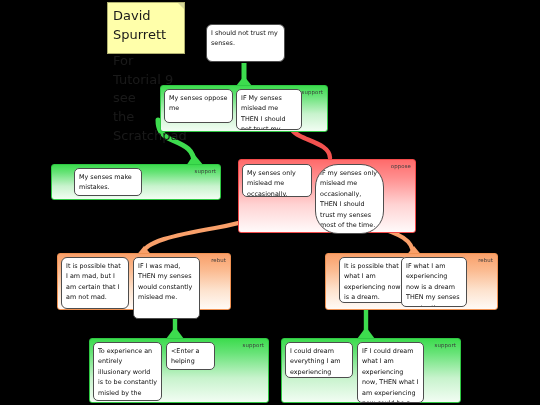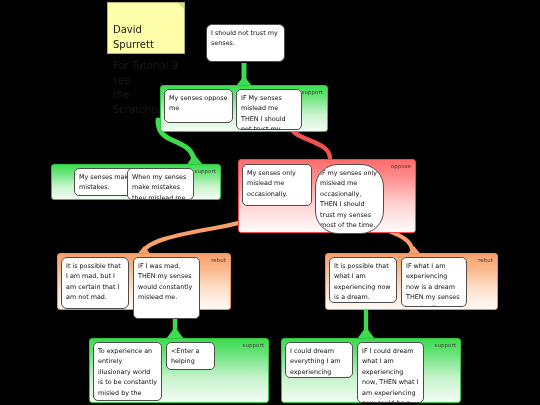--- a/index.html
+++ b/index.html
@@ -23,22 +23,22 @@
     height: 405px;
     pointer-events: none;
   }
 
   
   .sticky {
     position: absolute;
     background: #ffffaa;
     border: 1px solid #b0b070;
     box-sizing: border-box;
-    padding: 20px 5px;
-    font-size: 10px;
+    padding: 4px 5px;
+    font-size: 13px;
     line-height: 1.45;
     color: #1a1a1a;
     font-family: "DejaVu Sans", "Liberation Sans", sans-serif;
   }
   .sticky .fold {
     position: absolute;
     right: 0; top: 0;
     width: 0; height: 0;
     border-left: 6px solid transparent;
     border-top: 6px solid #d8d89a;
@@ -139,48 +139,45 @@
   <div class="card" style="left:236px; top:89px; width:66px; height:41px;">
     <span>IF My senses mislead me THEN I should not trust my senses.</span>
   </div>
 
   <div class="group support" style="left:51px; top:164px; width:170px; height:36px;">
     <span class="group-label">support</span>
   </div>
   <div class="card" style="left:55px; top:168px; width:68px; height:28px;margin-left:19px;">
     <span>My senses make mistakes.</span>
   </div>
-  <div class="card" style="left:127px; top:168px; width:67px; height:32px;">
-    <span>When my senses make mistakes they mislead me.</span>
-  </div>
 
   <div class="group oppose" style="left:238px; top:159px; width:178px; height:74px;">
     <span class="group-label">oppose</span>
   </div>
-  <div class="card" style="left:242px; top:164px; width:70px; height:42px;">
+  <div class="card" style="left:242px; top:164px; width:70px; height:33px;">
     <span>My senses only mislead me occasionally.</span>
   </div>
   <div class="card" style="left:315px; top:164px; width:69px; height:70px;border-radius:23px;">
     <span>IF my senses only mislead me occasionally, THEN I should trust my senses most of the time.</span>
   </div>
 
   <div class="group rebut" style="left:57px; top:253px; width:174px; height:57px;">
     <span class="group-label">rebut</span>
   </div>
   <div class="card" style="left:61px; top:257px; width:68px; height:52px;border-radius:6px;">
     <span>It is possible that I am mad, but I am certain that I am not mad.</span>
   </div>
   <div class="card" style="left:133px; top:257px; width:67px; height:62px;">
     <span>IF I was mad, THEN my senses would constantly mislead me.</span>
   </div>
 
   <div class="group rebut" style="left:325px; top:253px; width:173px; height:57px;">
     <span class="group-label">rebut</span>
   </div>
-  <div class="card" style="left:329px; top:257px; width:68px; height:46px;">
+  <div class="card" style="left:339px; top:257px; width:68px; height:46px;">
     <span>It is possible that what I am experiencing now is a dream.</span>
   </div>
   <div class="card" style="left:401px; top:257px; width:66px; height:50px;">
     <span>IF what I am experiencing now is a dream THEN my senses constantly mislead me.</span>
   </div>
 
   <div class="group support" style="left:89px; top:338px; width:180px; height:65px;">
     <span class="group-label">support</span>
   </div>
   <div class="card" style="left:93px; top:342px; width:69px; height:59px;">

